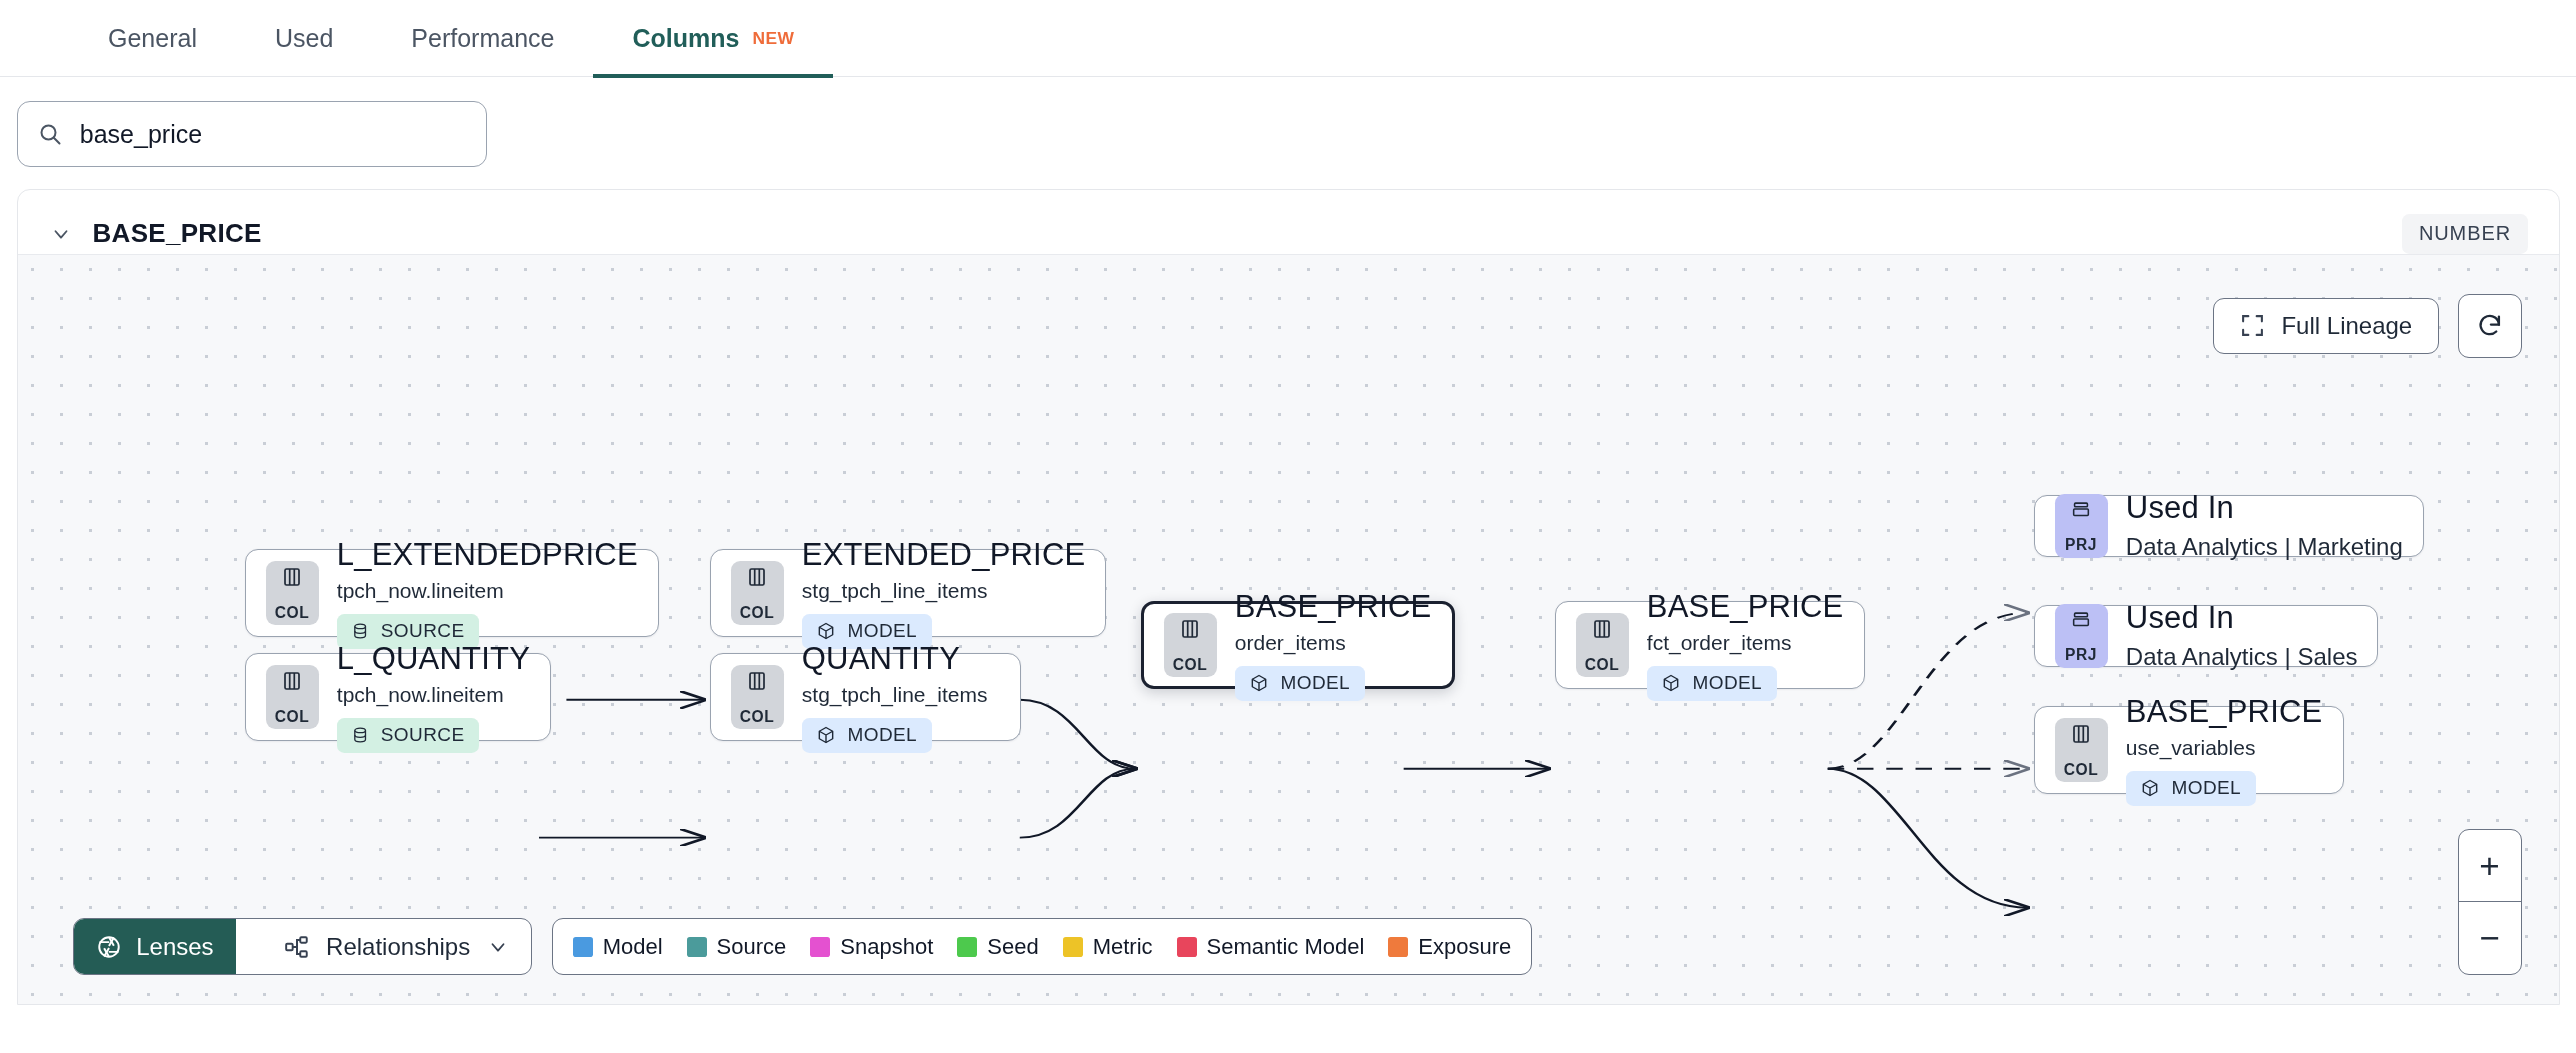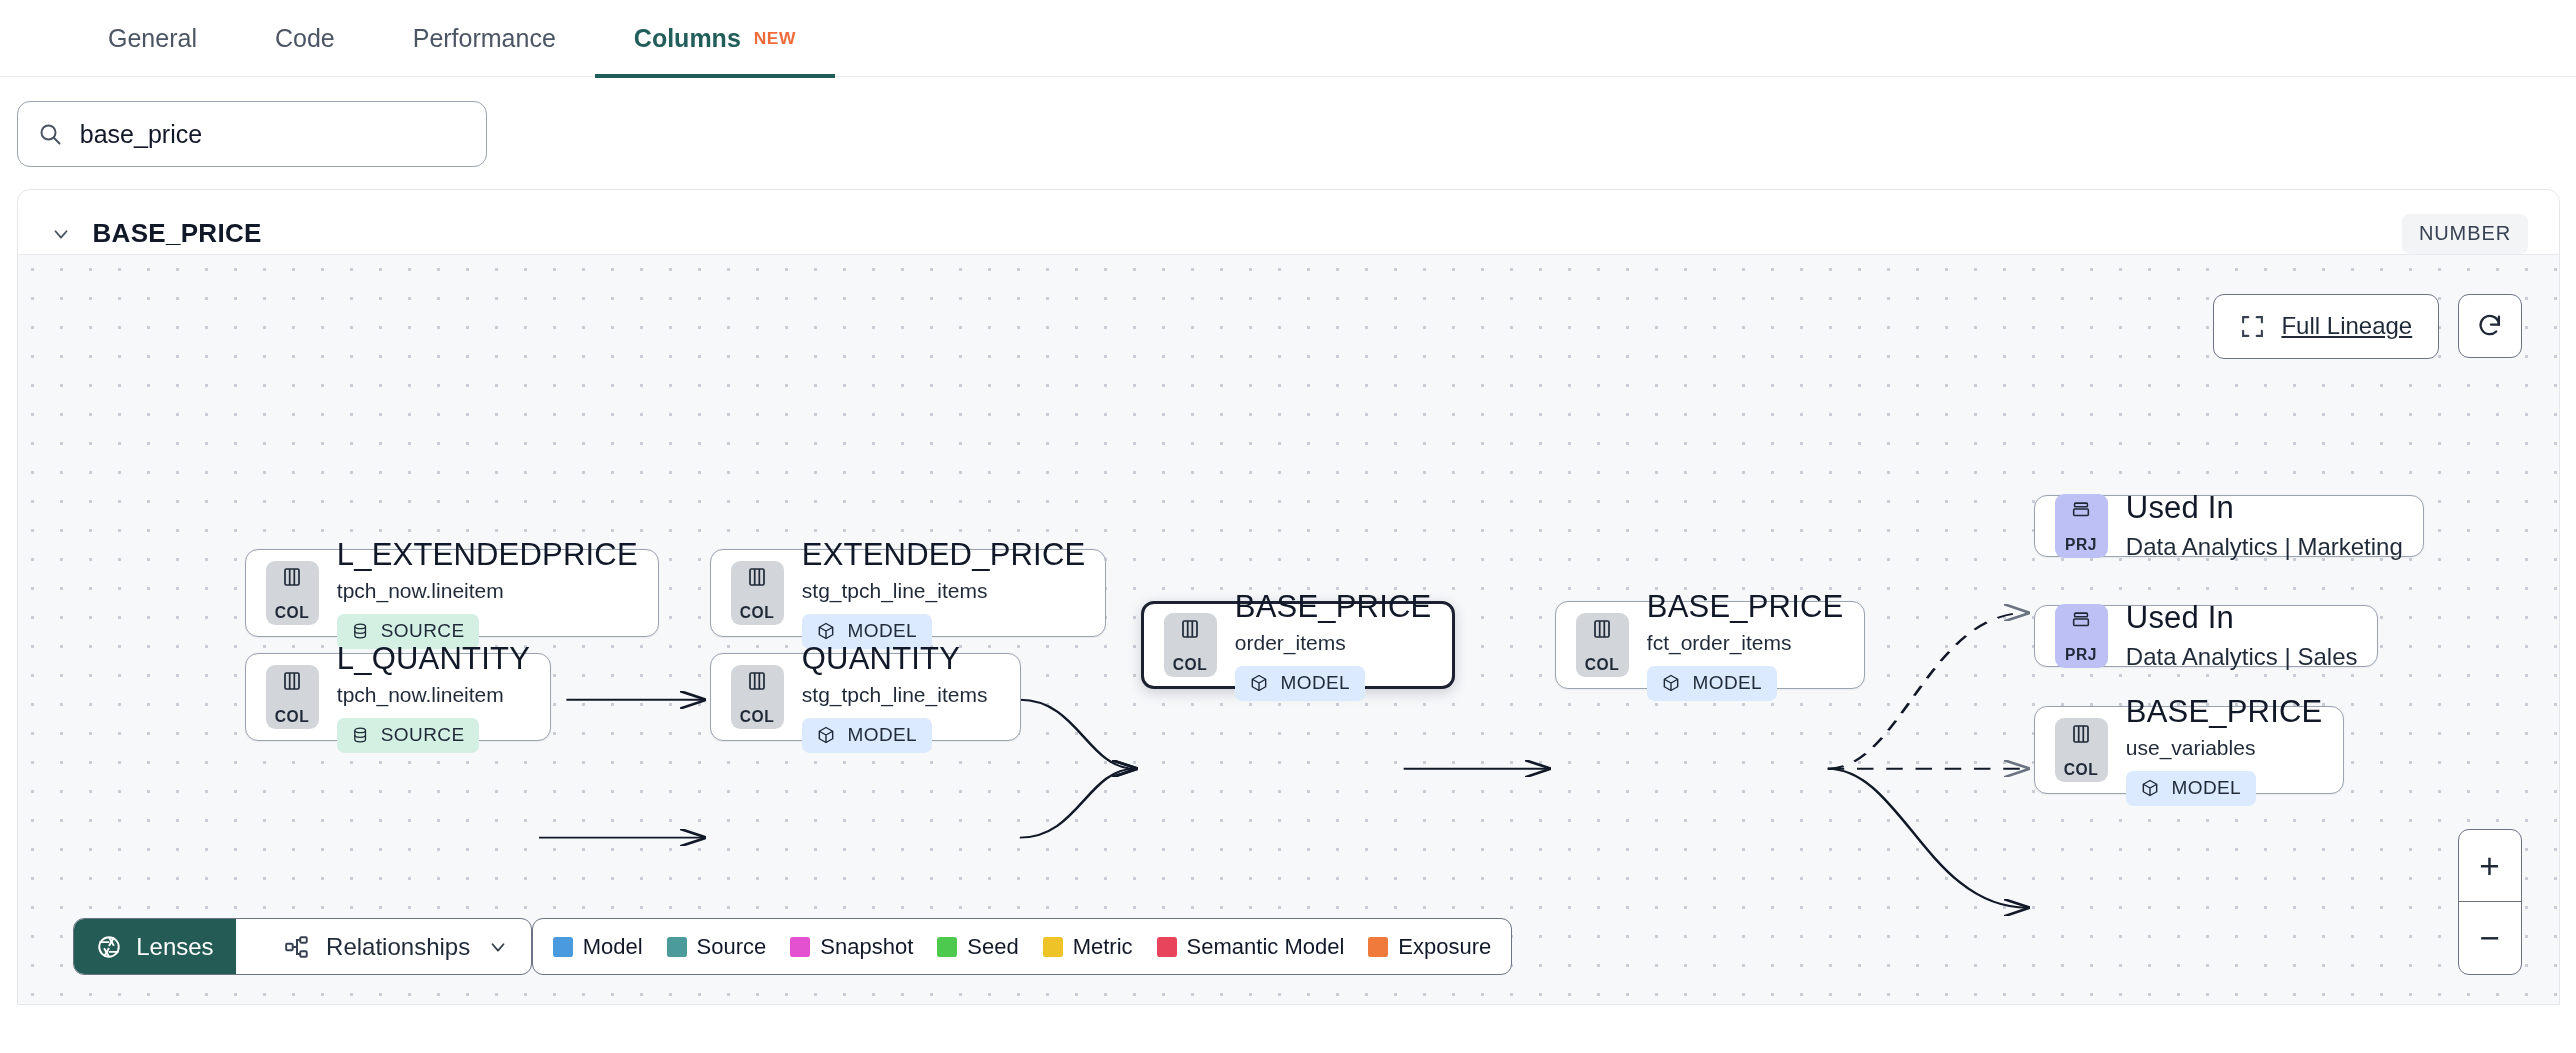--- a/index.html
+++ b/index.html
@@ -215,21 +215,21 @@
     border: 1.8px solid #6b7484;
     border-radius: 11px;
     display: flex;
     align-items: center;
     justify-content: center;
     gap: 16.5px;
     cursor: pointer;
     color: #1f2937;
     font-size: 24px;
   }
-  .btn-full { height: 65px; padding: 4px 26px; text-decoration: underline; }
+  .btn-full { height: 56px; padding: 4px 26px; }
   .btn-refresh { width: 64px; height: 64px; }
 
   .zoomctl {
     position: absolute;
     right: 37px; bottom: 29px;
     width: 64px;
     border: 1.8px solid #6b7484;
     border-radius: 11px;
     background: #fff;
     overflow: hidden;
@@ -242,20 +242,21 @@
     cursor: pointer;
   }
   .zoomctl div:first-child { border-bottom: 1.8px solid #6b7484; }
 
   
   .bottombar {
     position: absolute;
     left: 55px; bottom: 29px;
     display: flex;
     align-items: center;
+    gap: 20px;
   }
   .segmented {
     display: flex;
     border: 1.8px solid #6b7484;
     border-radius: 11px;
     overflow: hidden;
     background: #fff;
     height: 57px;
   }
   .seg {
@@ -294,21 +295,21 @@
   .swatch { width: 20px; height: 20px; border-radius: 2.8px; }
 </style>
 </head>
 <body>
 
 <div class="tabbar" id="tabbar">
     <div class="tab">
       <span>General</span>
     </div>
     <div class="tab">
-      <span>Code</span>
+      <span>Used</span>
     </div>
     <div class="tab">
       <span>Performance</span>
     </div>
     <div class="tab active">
       <span>Columns</span>
       <span class="newbadge">NEW</span>
     </div>
   </div>
 

